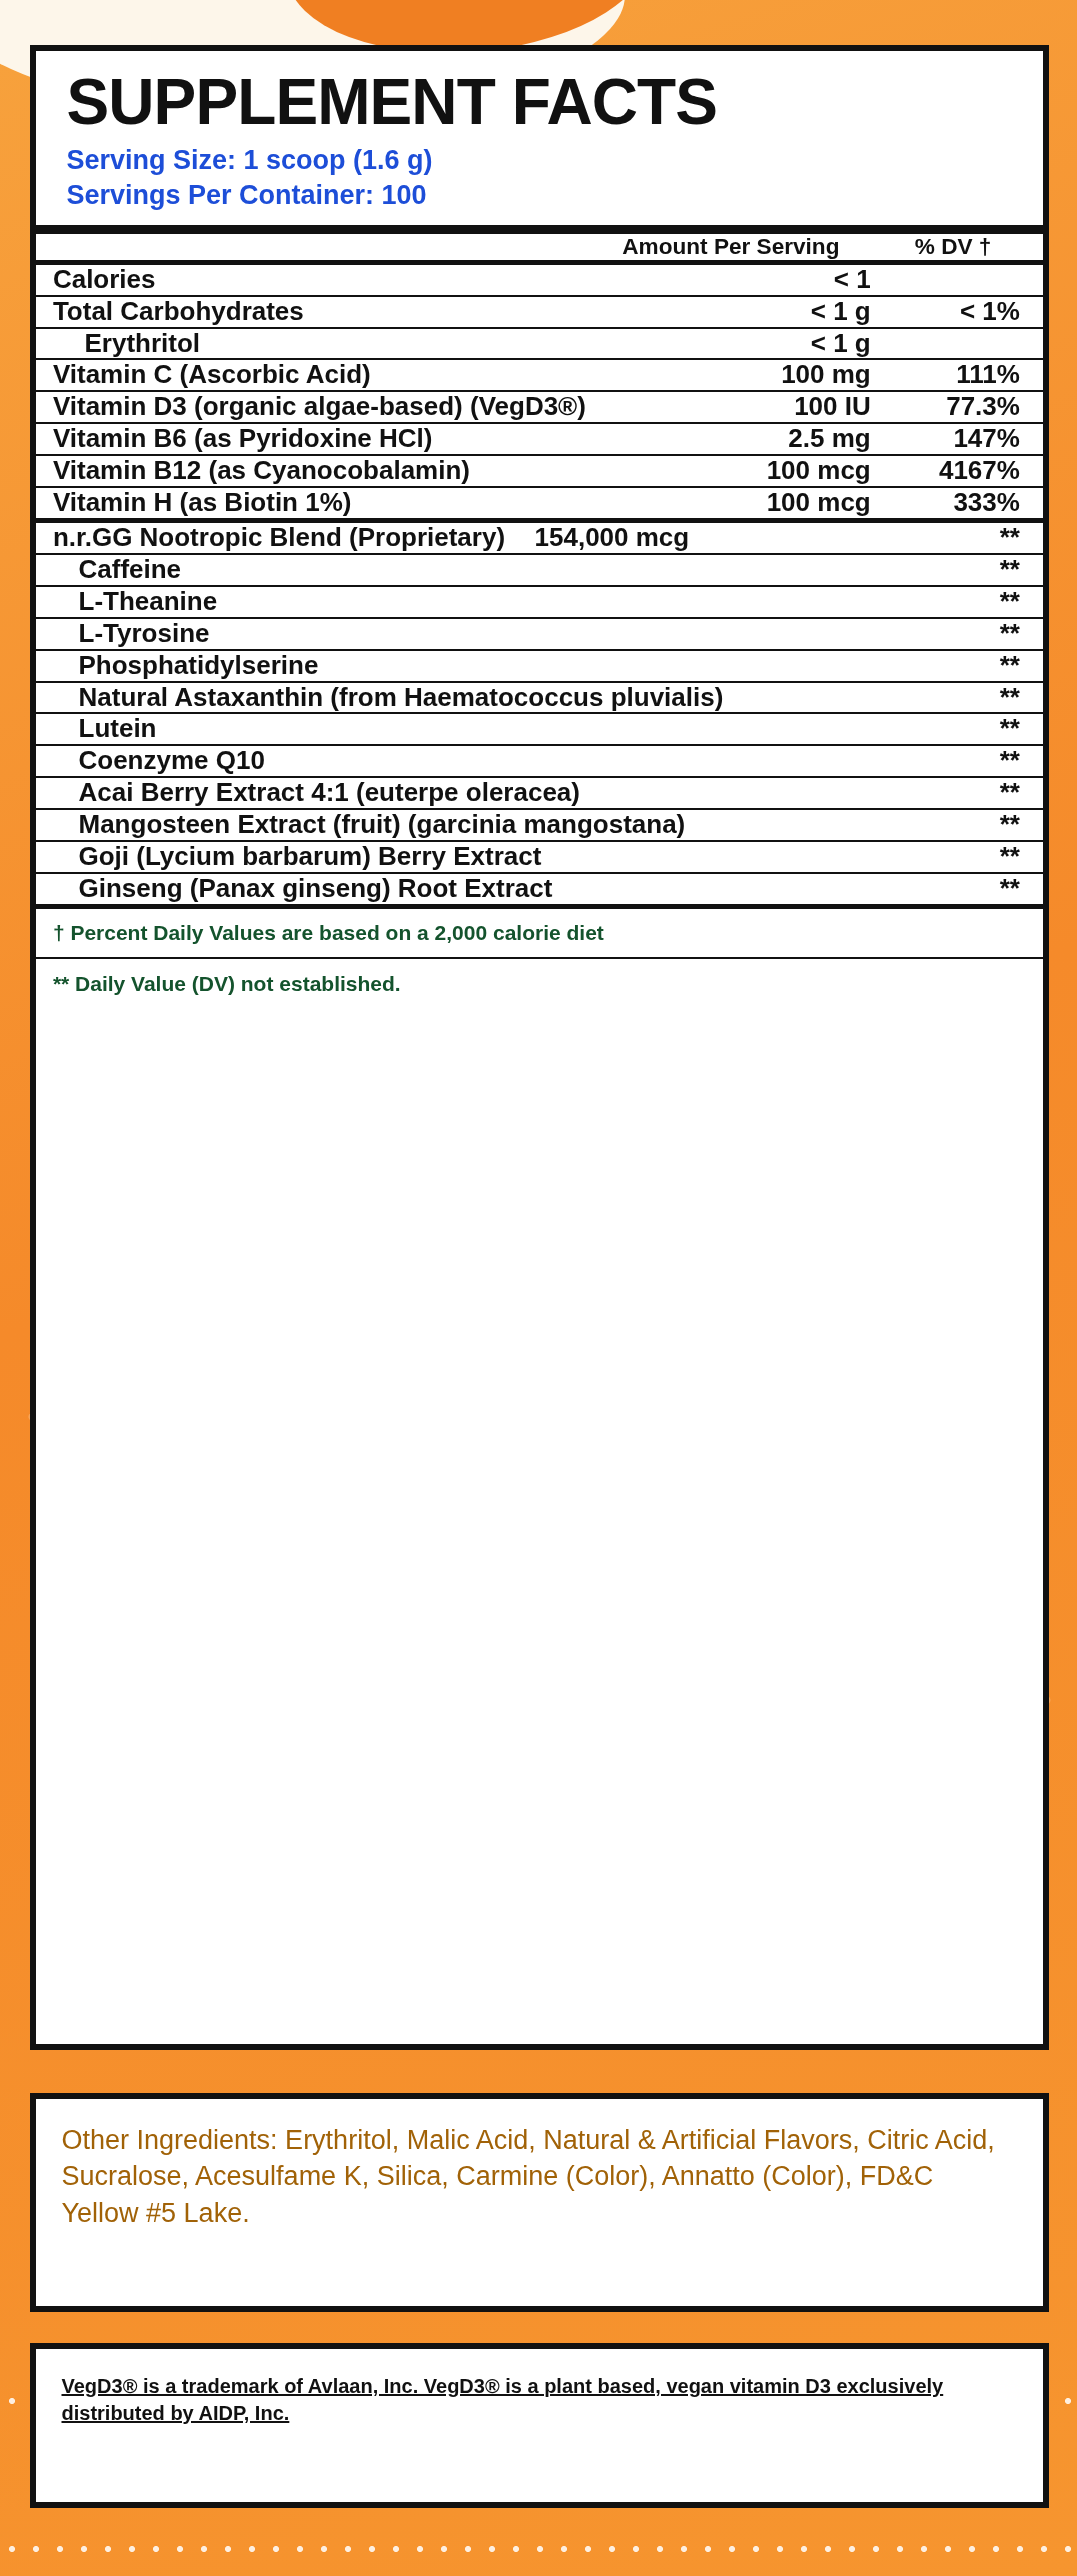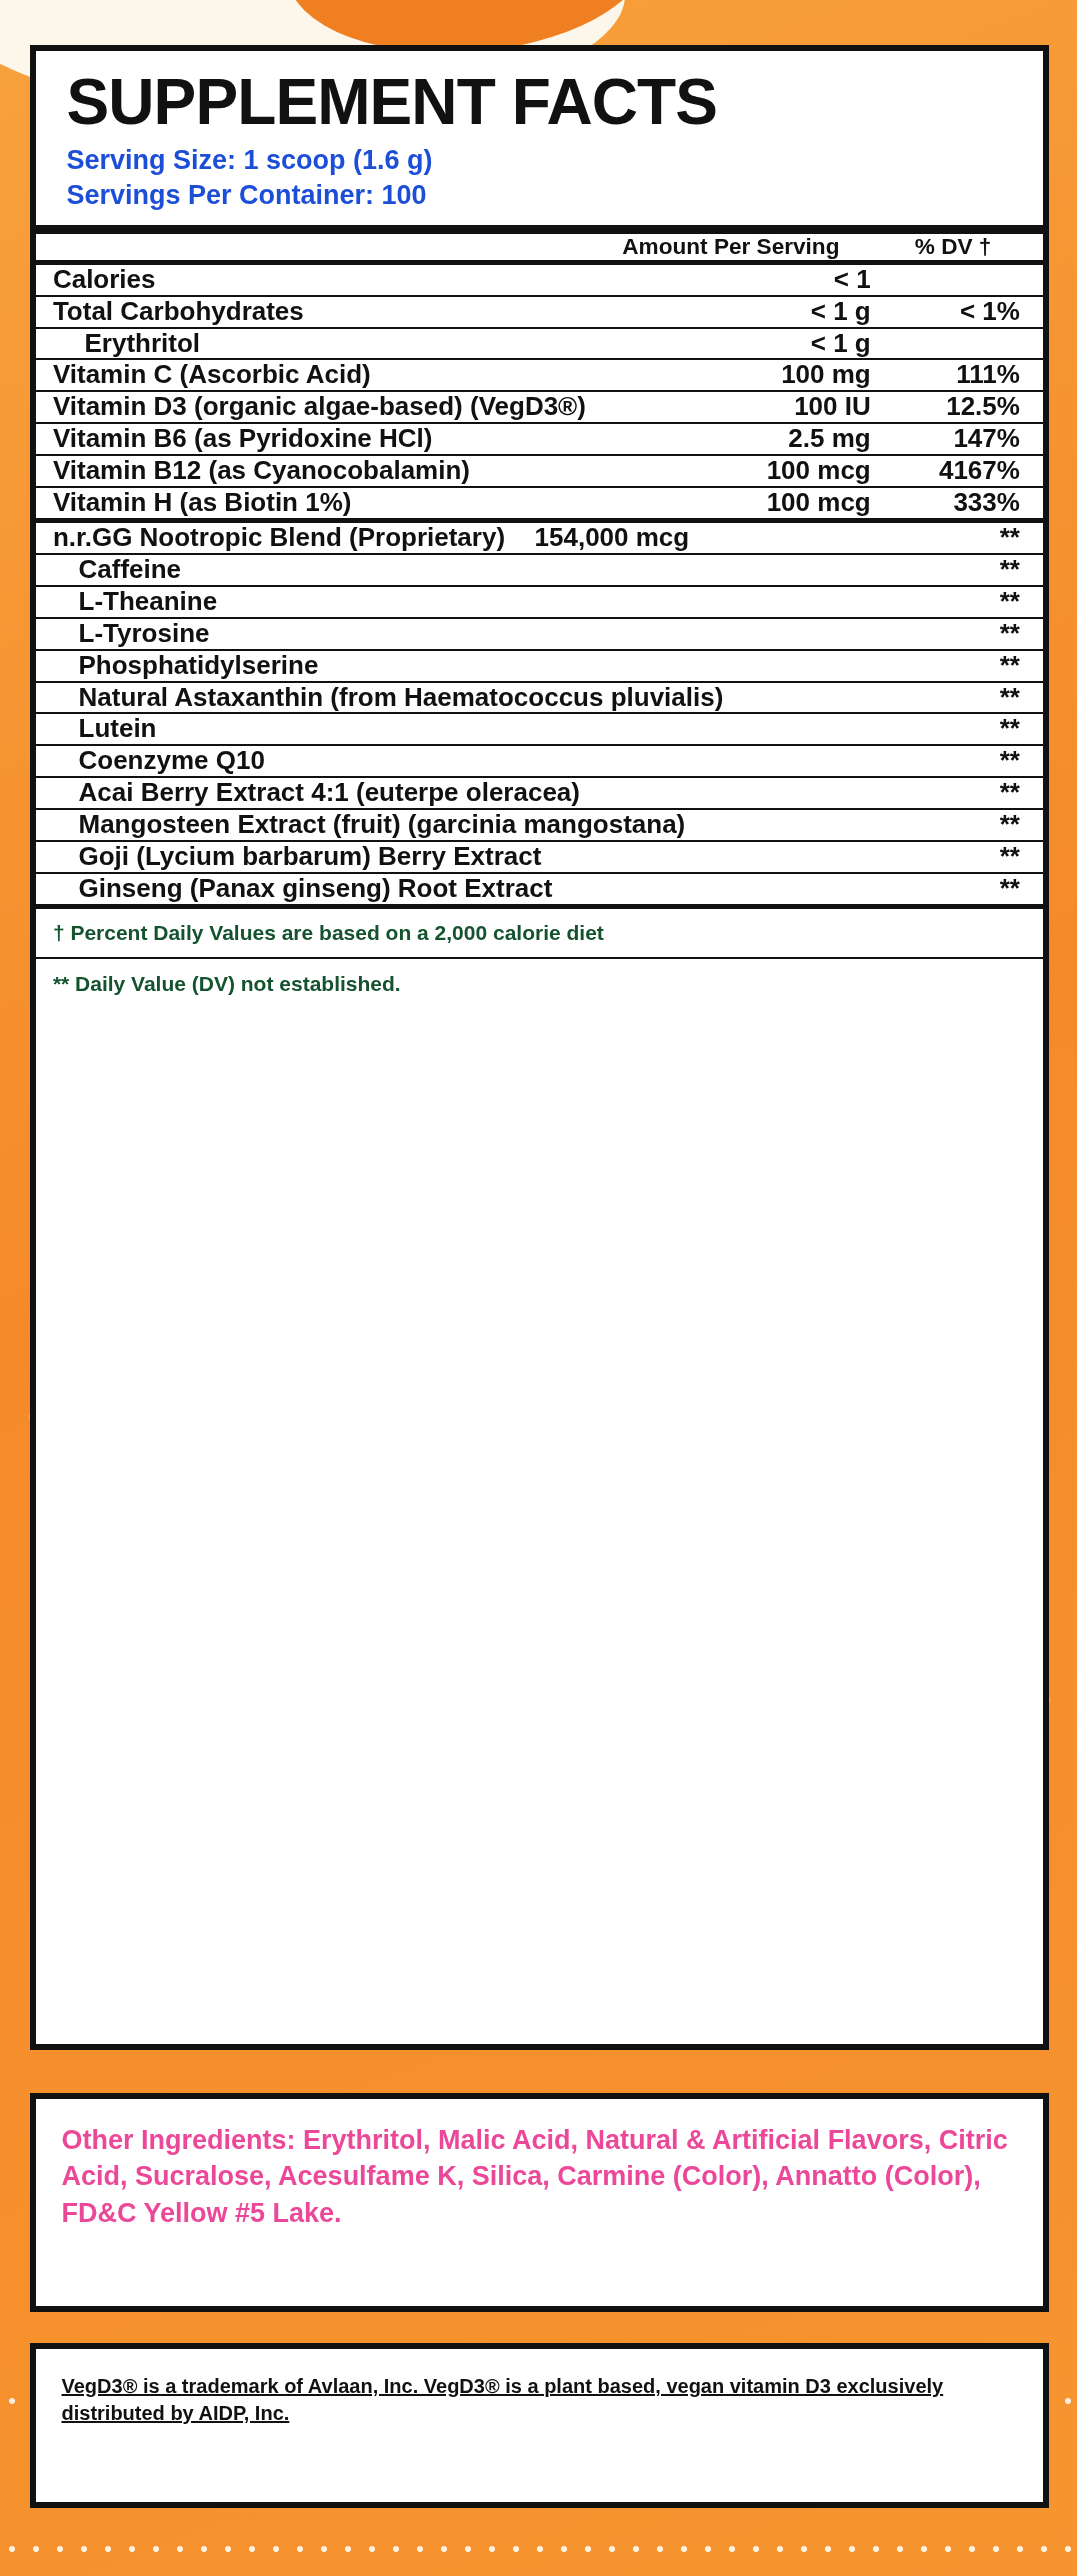--- a/index.html
+++ b/index.html
@@ -182,22 +182,22 @@
     font-weight: 600;
     color: #14532d;
     padding: 11.3px 0 11.3px 17.4px;
     line-height: 1.2;
   }
   .foot-sep { height: 2.6px; background: #111; }
 
   
   .other-text {
     font-size: 27px;
-    font-weight: bold;
-    color: #ec4899;
+    font-weight: normal;
+    color: #a16207;
     line-height: 1.36;
   }
   .trademark-text {
     font-size: 20px;
     font-weight: 600;
     color: #111;
     line-height: 1.36;
     text-decoration: underline;
   }
 </style>
@@ -262,21 +262,21 @@
           <td class="col-dv"></td>
         </tr>
         <tr class="row cell-divider">
           <td class="col-name">Vitamin C (Ascorbic Acid)</td>
           <td class="col-amount">100 mg</td>
           <td class="col-dv">111%</td>
         </tr>
         <tr class="row cell-divider">
           <td class="col-name">Vitamin D3 (organic algae-based) (VegD3®)</td>
           <td class="col-amount">100 IU</td>
-          <td class="col-dv">12.5%</td>
+          <td class="col-dv">77.3%</td>
         </tr>
         <tr class="row cell-divider">
           <td class="col-name">Vitamin B6 (as Pyridoxine HCl)</td>
           <td class="col-amount">2.5 mg</td>
           <td class="col-dv">147%</td>
         </tr>
         <tr class="row cell-divider">
           <td class="col-name">Vitamin B12 (as Cyanocobalamin)</td>
           <td class="col-amount">100 mcg</td>
           <td class="col-dv">4167%</td>

